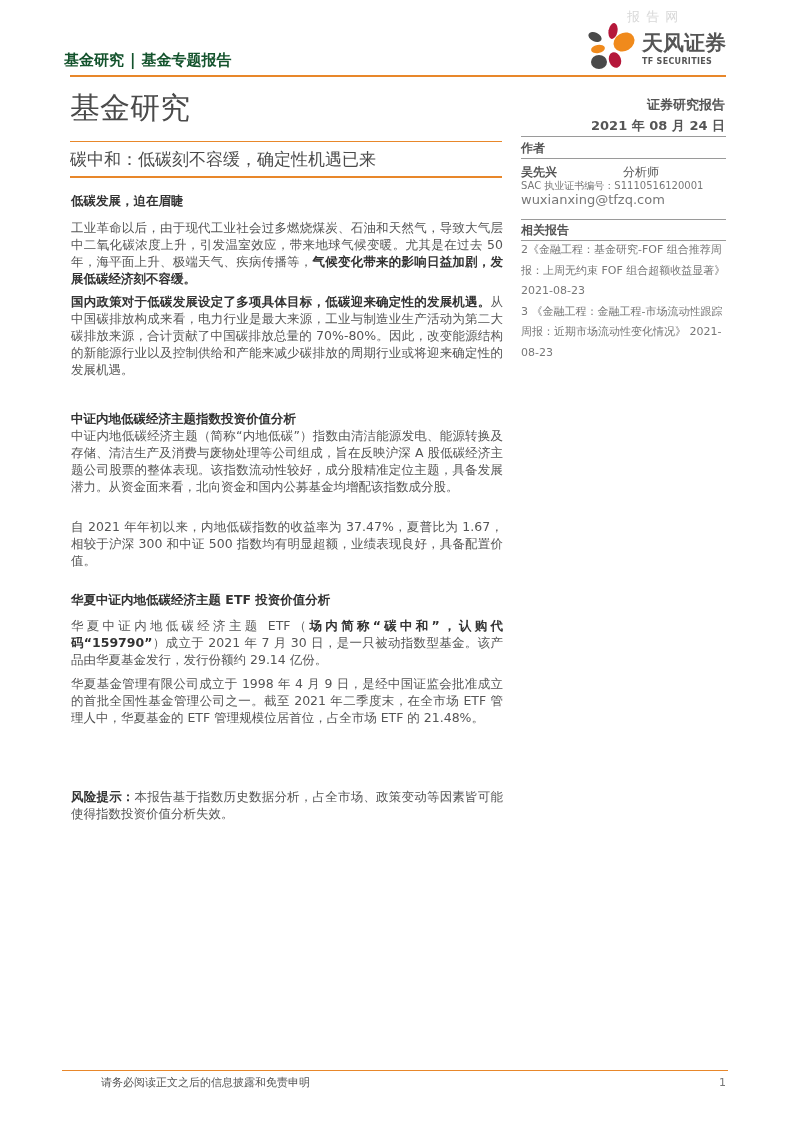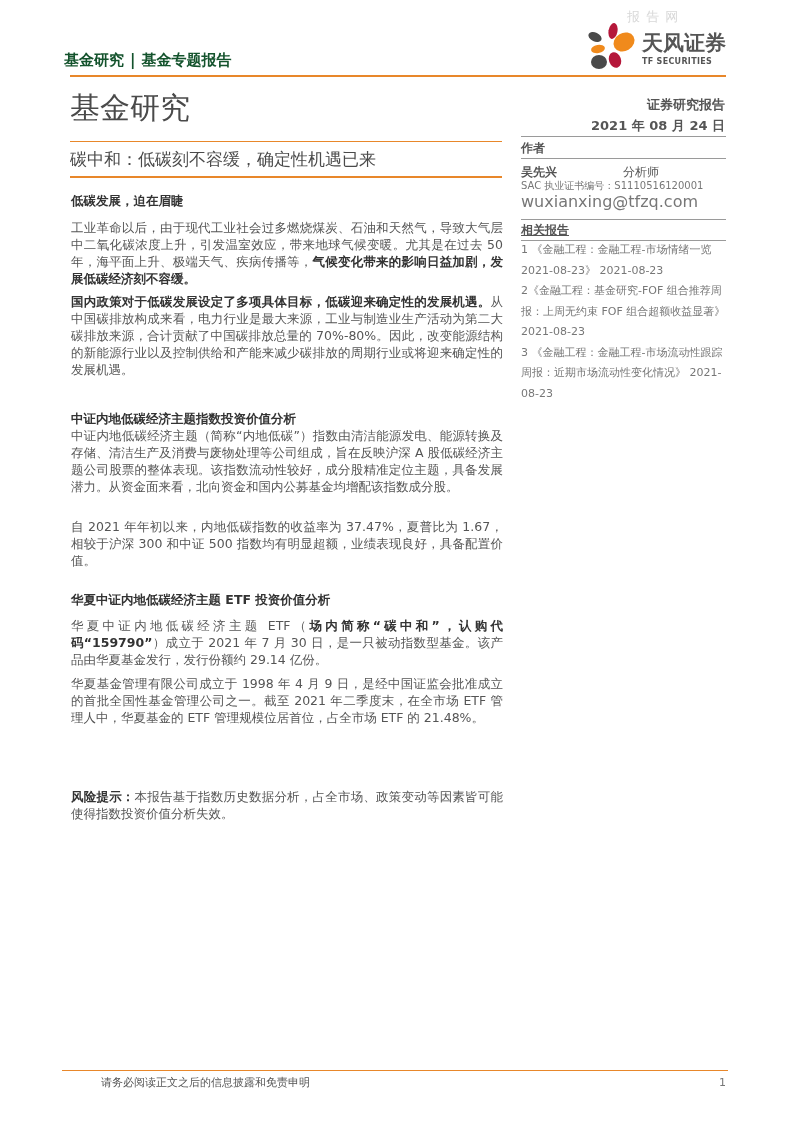--- a/index.html
+++ b/index.html
@@ -60,27 +60,26 @@
 <div class="abs orange-line" style="left:70px; top:141px; width:432px; height:1px;"></div>
 <div class="abs subtitle">碳中和：低碳刻不容缓，确定性机遇已来</div>
 <div class="abs orange-line" style="left:70px; top:176px; width:432px;"></div>
 
 <div class="abs gray-line" style="left:521px; top:136px; width:205px;"></div>
 <div class="abs side side-h" style="top:140px;">作者</div>
 <div class="abs gray-line" style="left:521px; top:158px; width:205px;"></div>
 <div class="abs side" style="top:164px; font-size:12px; font-weight:bold; color:#555;">吴先兴</div>
 <div class="abs side" style="left:623px; top:164px; width:80px; font-size:12px; color:#555;">分析师</div>
 <div class="abs side" style="top:179px; font-size:10px; color:#777;">SAC 执业证书编号：S1110516120001</div>
-<div class="abs side" style="top:192px; font-size:16px; color:#777;">wuxianxing@tfzq.com</div>
+<div class="abs side" style="top:192px; font-size:13px; color:#777;">wuxianxing@tfzq.com</div>
 
 <div class="abs gray-line" style="left:521px; top:219px; width:205px;"></div>
-<div class="abs side side-h" style="top:222px;text-decoration:underline;">相关报告</div>
+<div class="abs side side-h" style="top:222px;">相关报告</div>
 <div class="abs gray-line" style="left:521px; top:240px; width:205px;"></div>
 <div class="abs related" style="top:240px;">
-  <p>1 《金融工程：金融工程-市场情绪一览 2021-08-23》 2021-08-23</p>
   <p>2《金融工程：基金研究-FOF 组合推荐周报：上周无约束 FOF 组合超额收益显著》 2021-08-23</p>
   <p>3 《金融工程：金融工程-市场流动性跟踪周报：近期市场流动性变化情况》 2021-08-23</p>
 </div>
 
 <div class="abs main section-h" style="top:192px;">低碳发展，迫在眉睫</div>
 <div class="abs main" style="top:219px;">
   <p><span>工业革命以后，由于现代工业社会过多燃烧煤炭、石油和天然气，导致大气层中二氧化碳浓度上升，引发温室效应，带来地球气候变暖。尤其是在过去 50 年，海平面上升、极端天气、疾病传播等，</span><b>气候变化带来的影响日益加剧，发展低碳经济刻不容缓。</b></p>
 </div>
 <div class="abs main" style="top:293px;">
   <p><b>国内政策对于低碳发展设定了多项具体目标，低碳迎来确定性的发展机遇。</b><span>从中国碳排放构成来看，电力行业是最大来源，工业与制造业生产活动为第二大碳排放来源，合计贡献了中国碳排放总量的 70%-80%。因此，改变能源结构的新能源行业以及控制供给和产能来减少碳排放的周期行业或将迎来确定性的发展机遇。</span></p>

